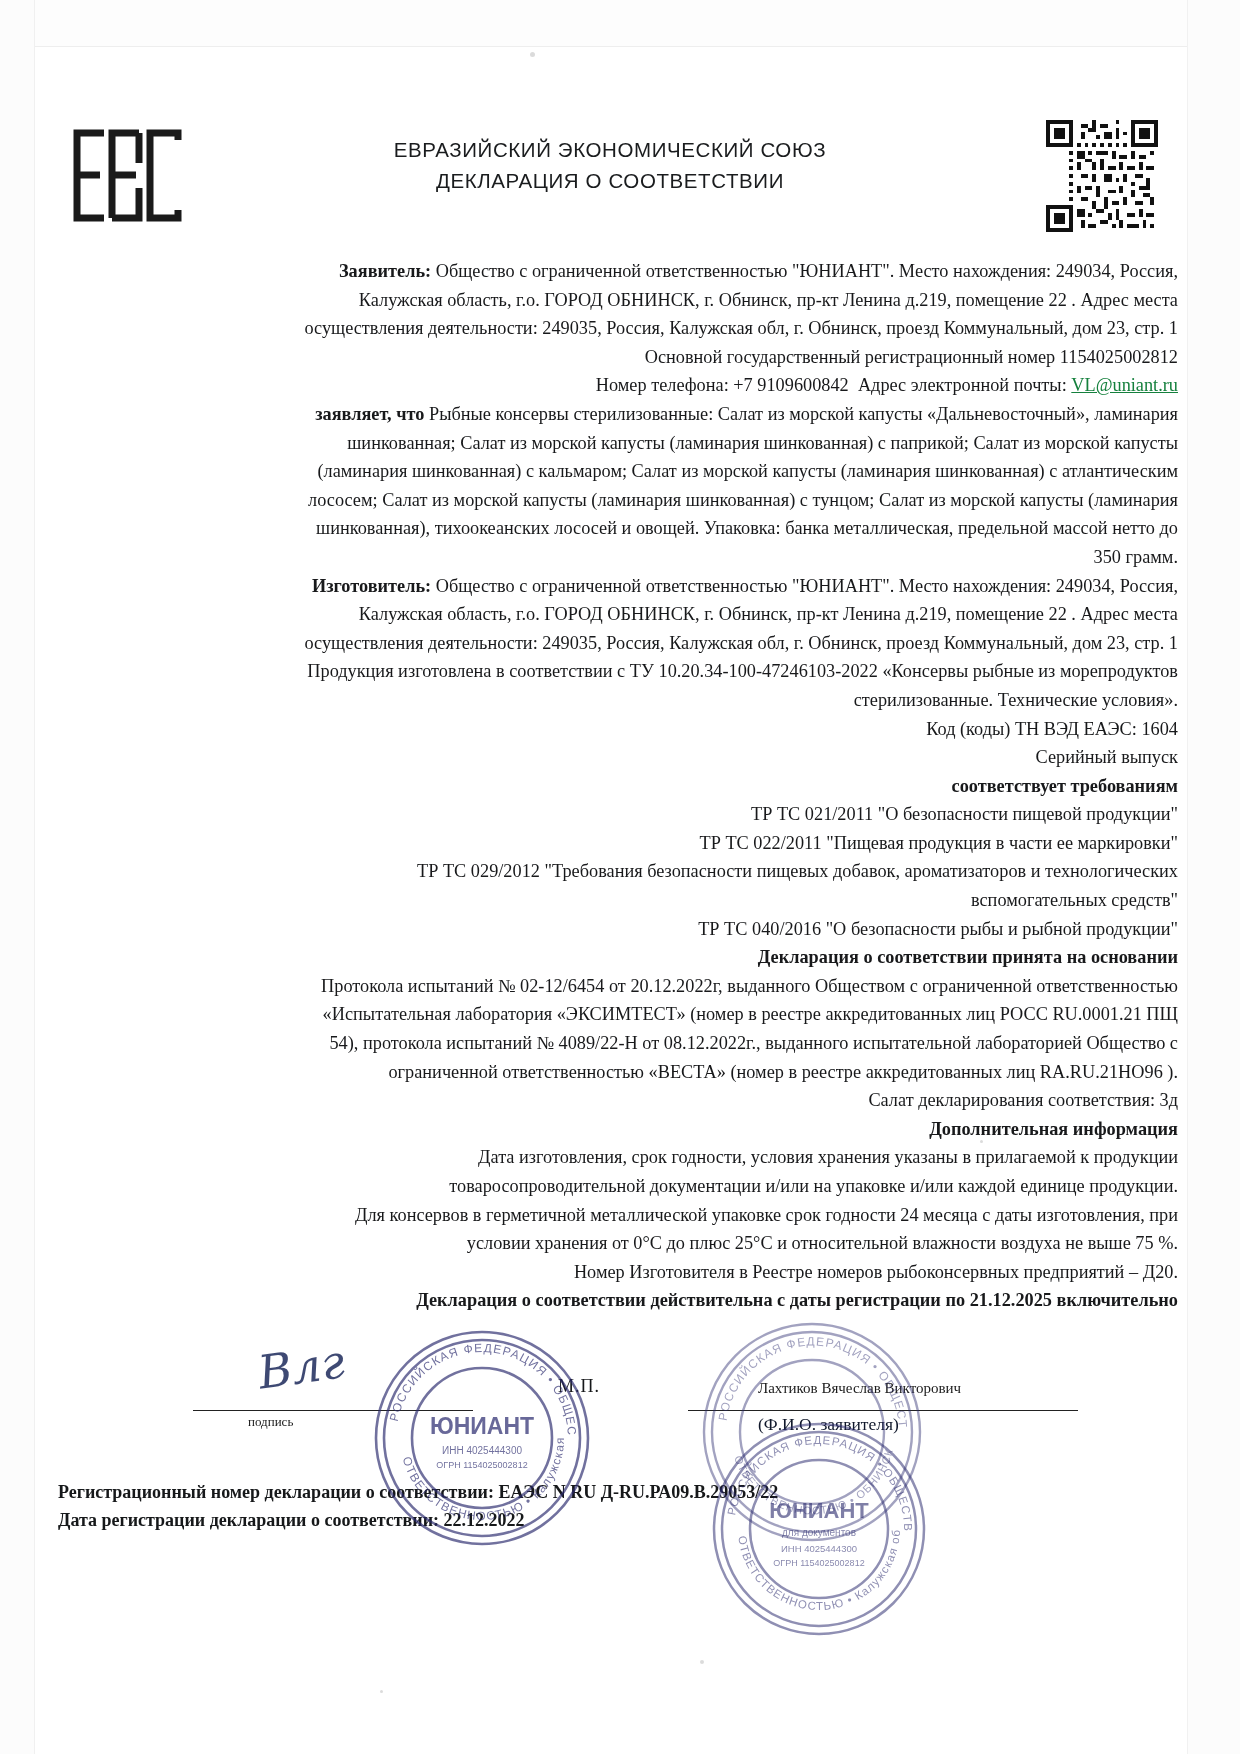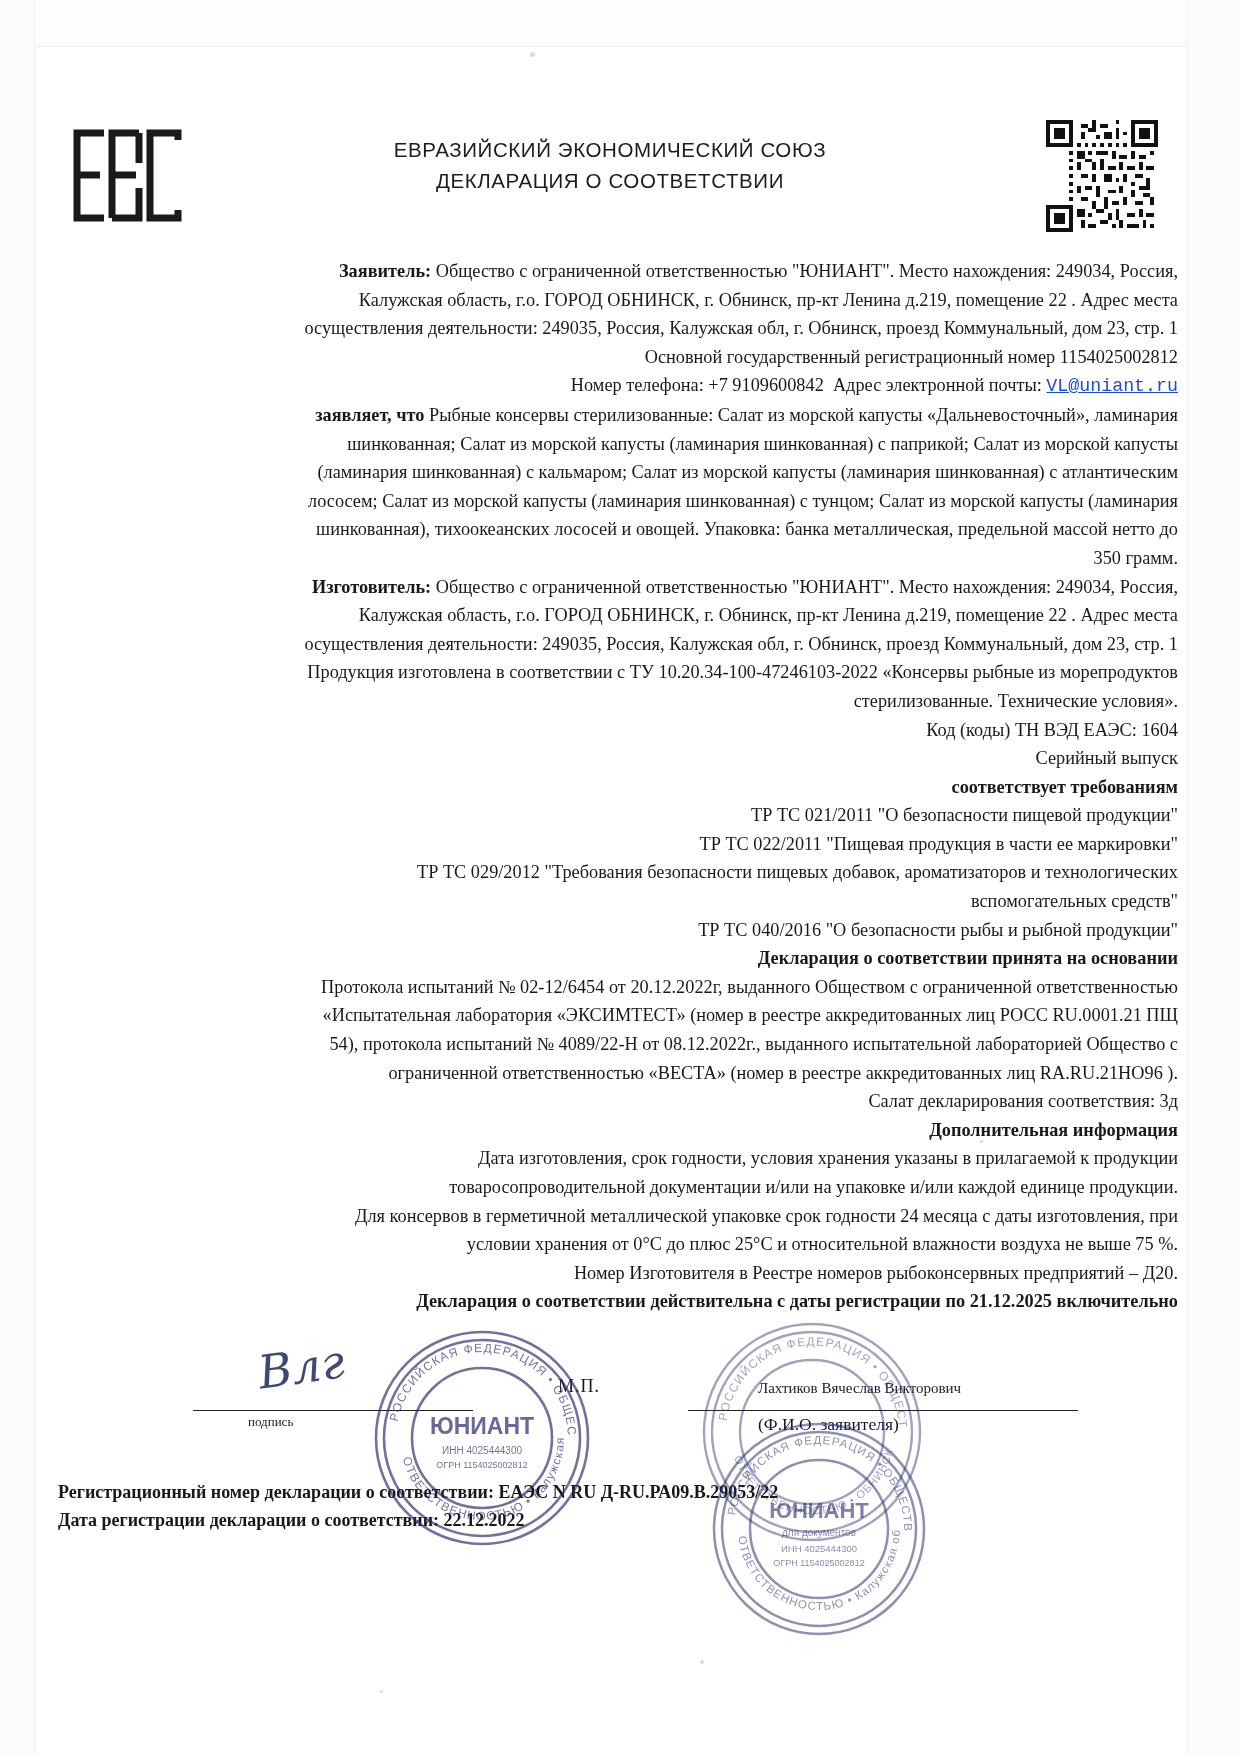--- a/index.html
+++ b/index.html
@@ -99,21 +99,21 @@
     width: 1120px;
     font-size: 18.3px;
     line-height: 27.6px;
     color: #18191b;
   }
   .doc-body p {
     margin: 0 0 1px 0;
     text-align: right;
   }
   .b { font-weight: bold; }
-  .mail { color: #1d4ed8; text-decoration: underline; font-family: Liberation Mono, monospace; }
+  .mail { color: #15803d; text-decoration: underline; }
 
   .blk { margin-bottom: 0; }
 
   
   .sig-zone {
     position: absolute;
     left: 58px;
     top: 1348px;
     width: 1120px;
     height: 180px;

